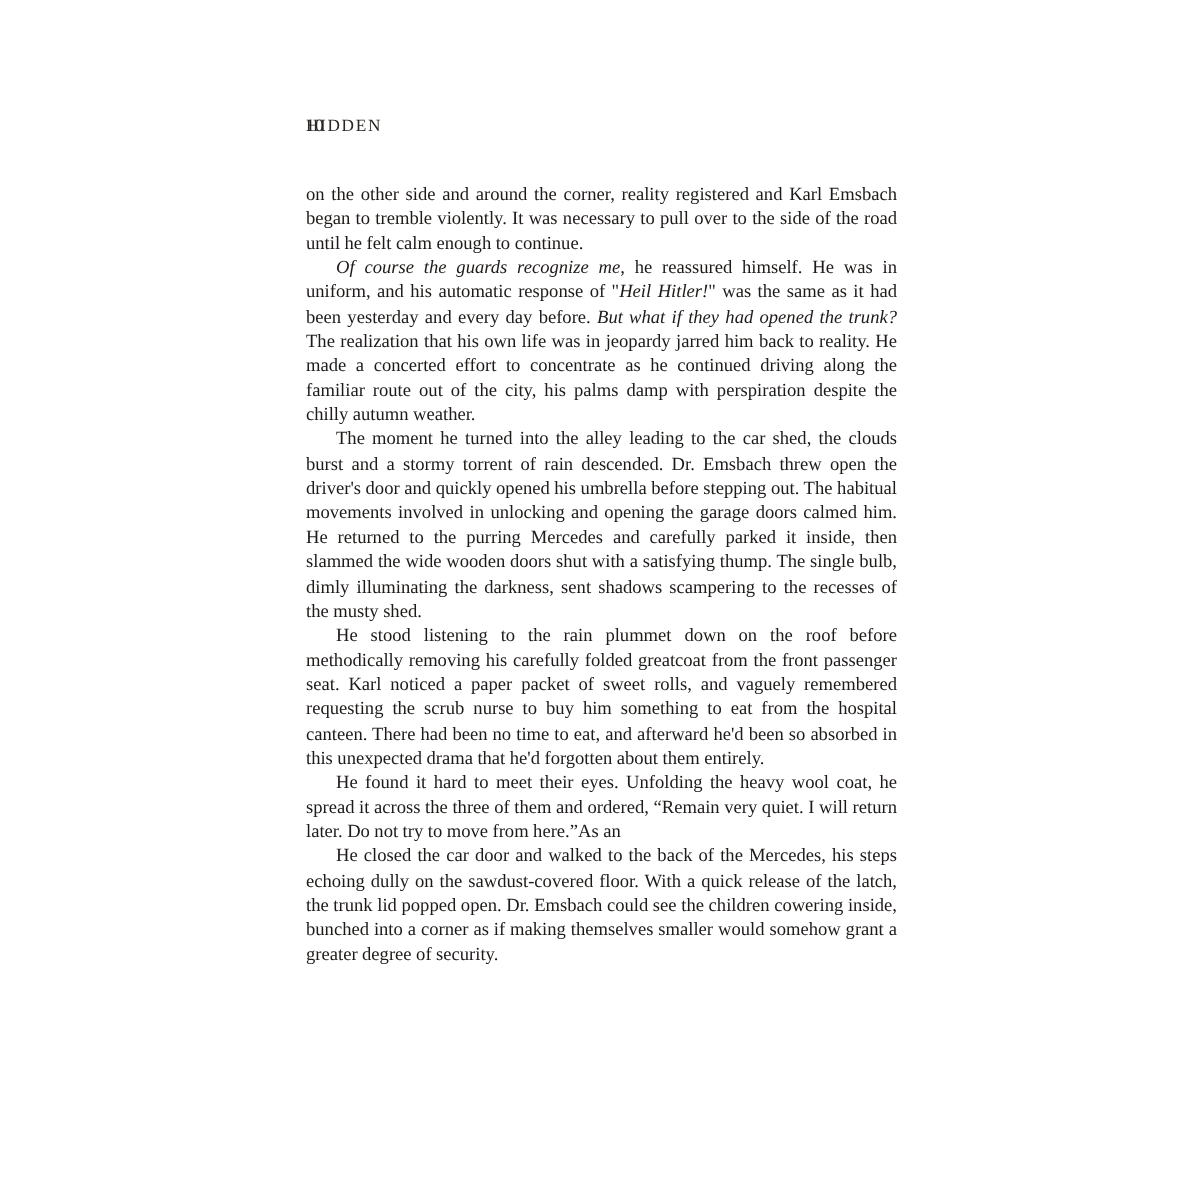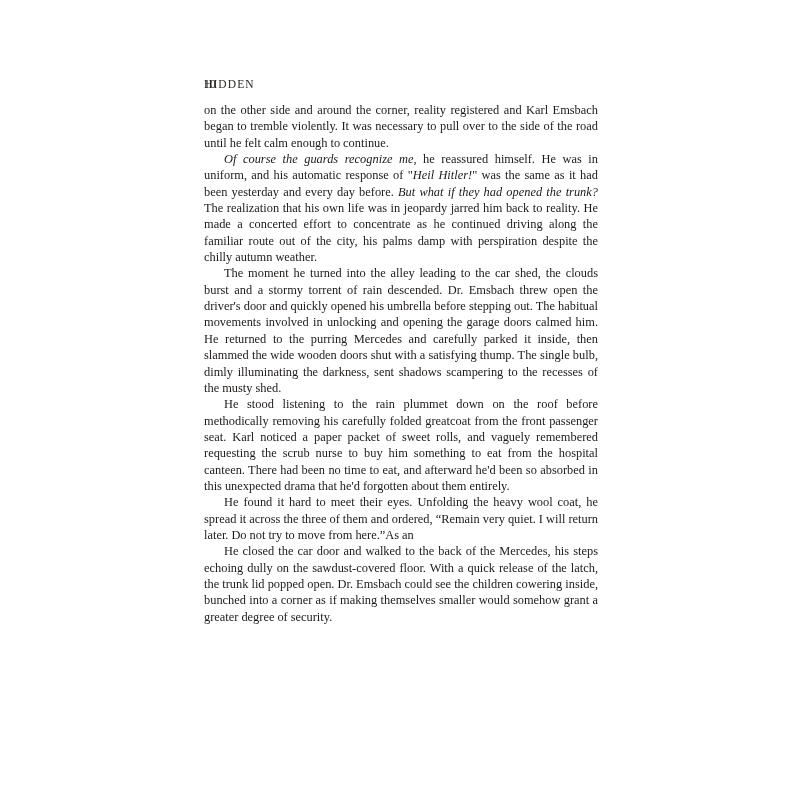--- a/index.html
+++ b/index.html
@@ -49,21 +49,21 @@
     font-size: 11.5px;
     color: #2a2724;
     letter-spacing: 1.1px;
     line-height: 16px;
   }
 
   
   .textblock {
     position: absolute;
     left: 204px;
-    top: 102px;
+    top: 121px;
     width: 394px;
   }
   .para {
     margin: 0;
     font-size: 12.4px;
     line-height: 16.35px;
     color: #1d1a18;
     text-align: justify;
     text-justify: inter-word;
     text-indent: 20px;

